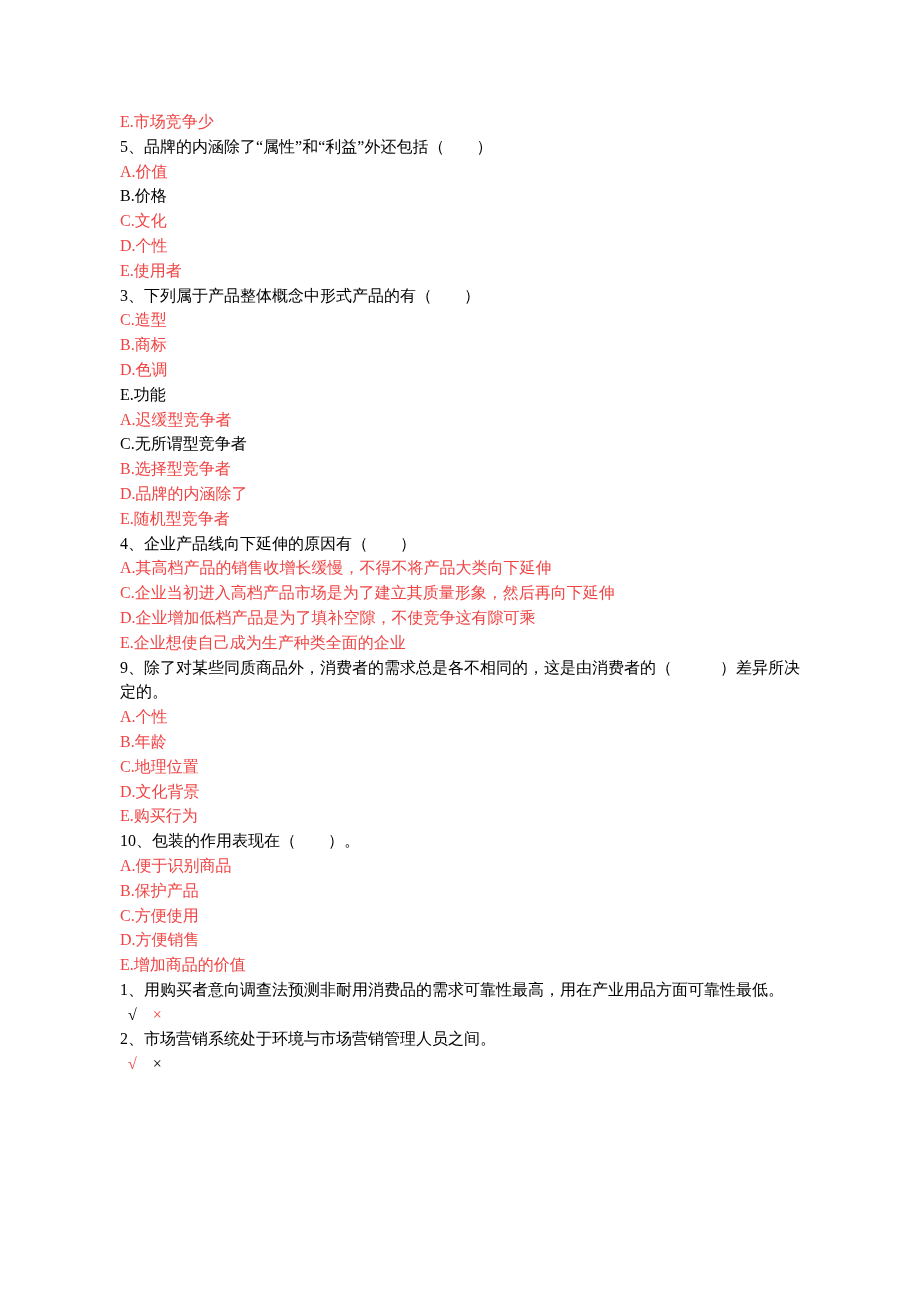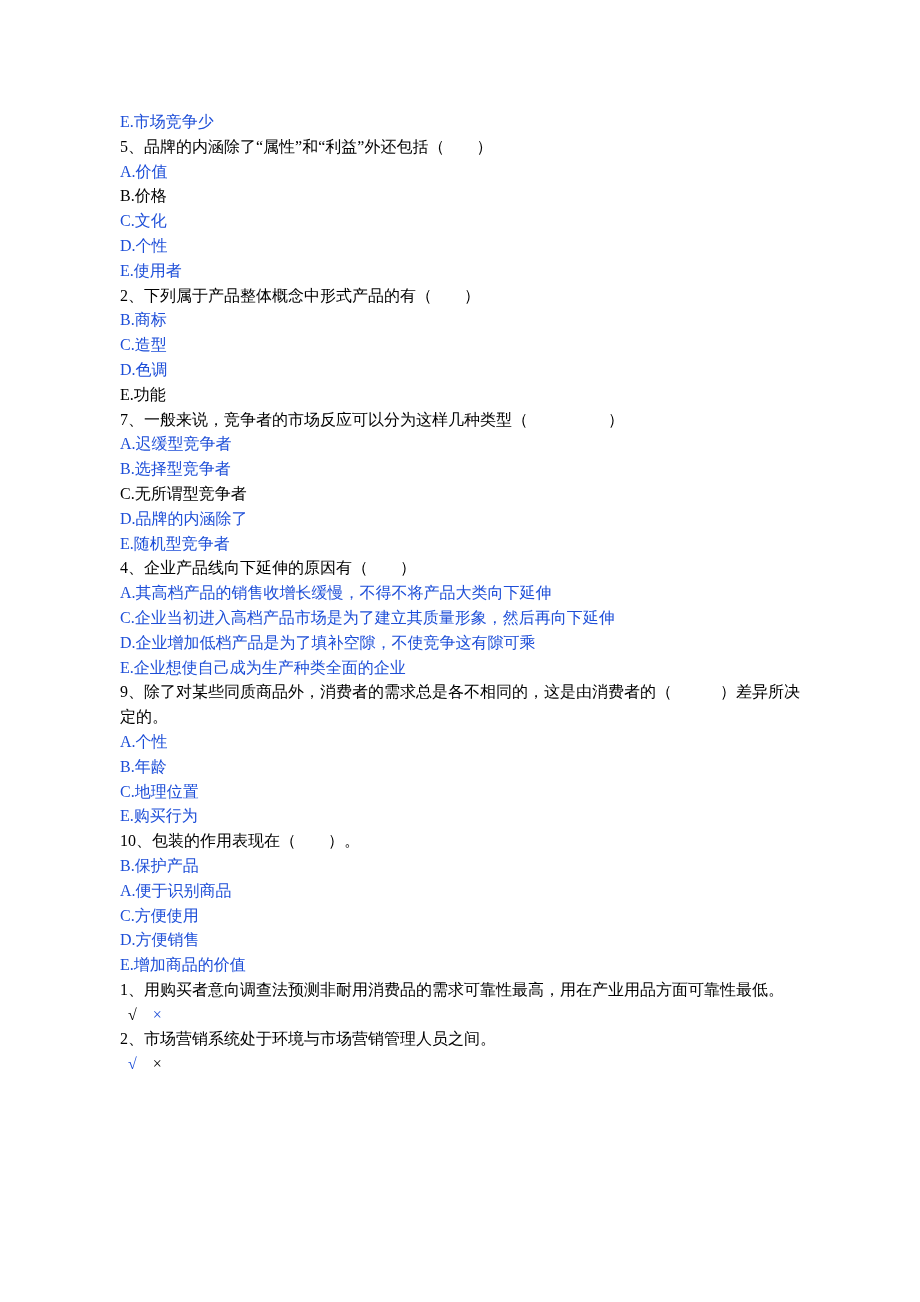--- a/index.html
+++ b/index.html
@@ -14,62 +14,62 @@
   .page {
     width: 920px;
     min-height: 1302px;
     box-sizing: border-box;
     padding: 110px 120px 80px 120px;
   }
   .line {
     display: block;
   }
   .red {
-    color: #1d4ed8;
+    color: #ef4444;
   }
   .indent {
     padding-left: 0.5em;
   }
 </style>
 </head>
 <body>
 
 <div class="page">
   <div id="content">
       <span class="line red">E.市场竞争少</span>
       <span class="line">5、品牌的内涵除了“属性”和“利益”外还包括（　　）</span>
       <span class="line red">A.价值</span>
       <span class="line">B.价格</span>
       <span class="line red">C.文化</span>
       <span class="line red">D.个性</span>
       <span class="line red">E.使用者</span>
-      <span class="line">2、下列属于产品整体概念中形式产品的有（　　）</span>
+      <span class="line">3、下列属于产品整体概念中形式产品的有（　　）</span>
+      <span class="line red">C.造型</span>
       <span class="line red">B.商标</span>
-      <span class="line red">C.造型</span>
       <span class="line red">D.色调</span>
       <span class="line">E.功能</span>
-      <span class="line">7、一般来说，竞争者的市场反应可以分为这样几种类型（　　　　　）</span>
       <span class="line red">A.迟缓型竞争者</span>
+      <span class="line">C.无所谓型竞争者</span>
       <span class="line red">B.选择型竞争者</span>
-      <span class="line">C.无所谓型竞争者</span>
       <span class="line red">D.品牌的内涵除了</span>
       <span class="line red">E.随机型竞争者</span>
       <span class="line">4、企业产品线向下延伸的原因有（　　）</span>
       <span class="line red">A.其高档产品的销售收增长缓慢，不得不将产品大类向下延伸</span>
       <span class="line red">C.企业当初进入高档产品市场是为了建立其质量形象，然后再向下延伸</span>
       <span class="line red">D.企业增加低档产品是为了填补空隙，不使竞争这有隙可乘</span>
       <span class="line red">E.企业想使自己成为生产种类全面的企业</span>
       <span class="line">9、除了对某些同质商品外，消费者的需求总是各不相同的，这是由消费者的（　　　）差异所决定的。</span>
       <span class="line red">A.个性</span>
       <span class="line red">B.年龄</span>
       <span class="line red">C.地理位置</span>
+      <span class="line red">D.文化背景</span>
       <span class="line red">E.购买行为</span>
       <span class="line">10、包装的作用表现在（　　）。</span>
+      <span class="line red">A.便于识别商品</span>
       <span class="line red">B.保护产品</span>
-      <span class="line red">A.便于识别商品</span>
       <span class="line red">C.方便使用</span>
       <span class="line red">D.方便销售</span>
       <span class="line red">E.增加商品的价值</span>
       <span class="line">1、用购买者意向调查法预测非耐用消费品的需求可靠性最高，用在产业用品方面可靠性最低。</span>
       <span class="line indent"><span>√</span>　<span class="red">×</span></span>
       <span class="line">2、市场营销系统处于环境与市场营销管理人员之间。</span>
       <span class="line indent"><span class="red">√</span>　<span>×</span></span>
     </div>
 </div>
 

